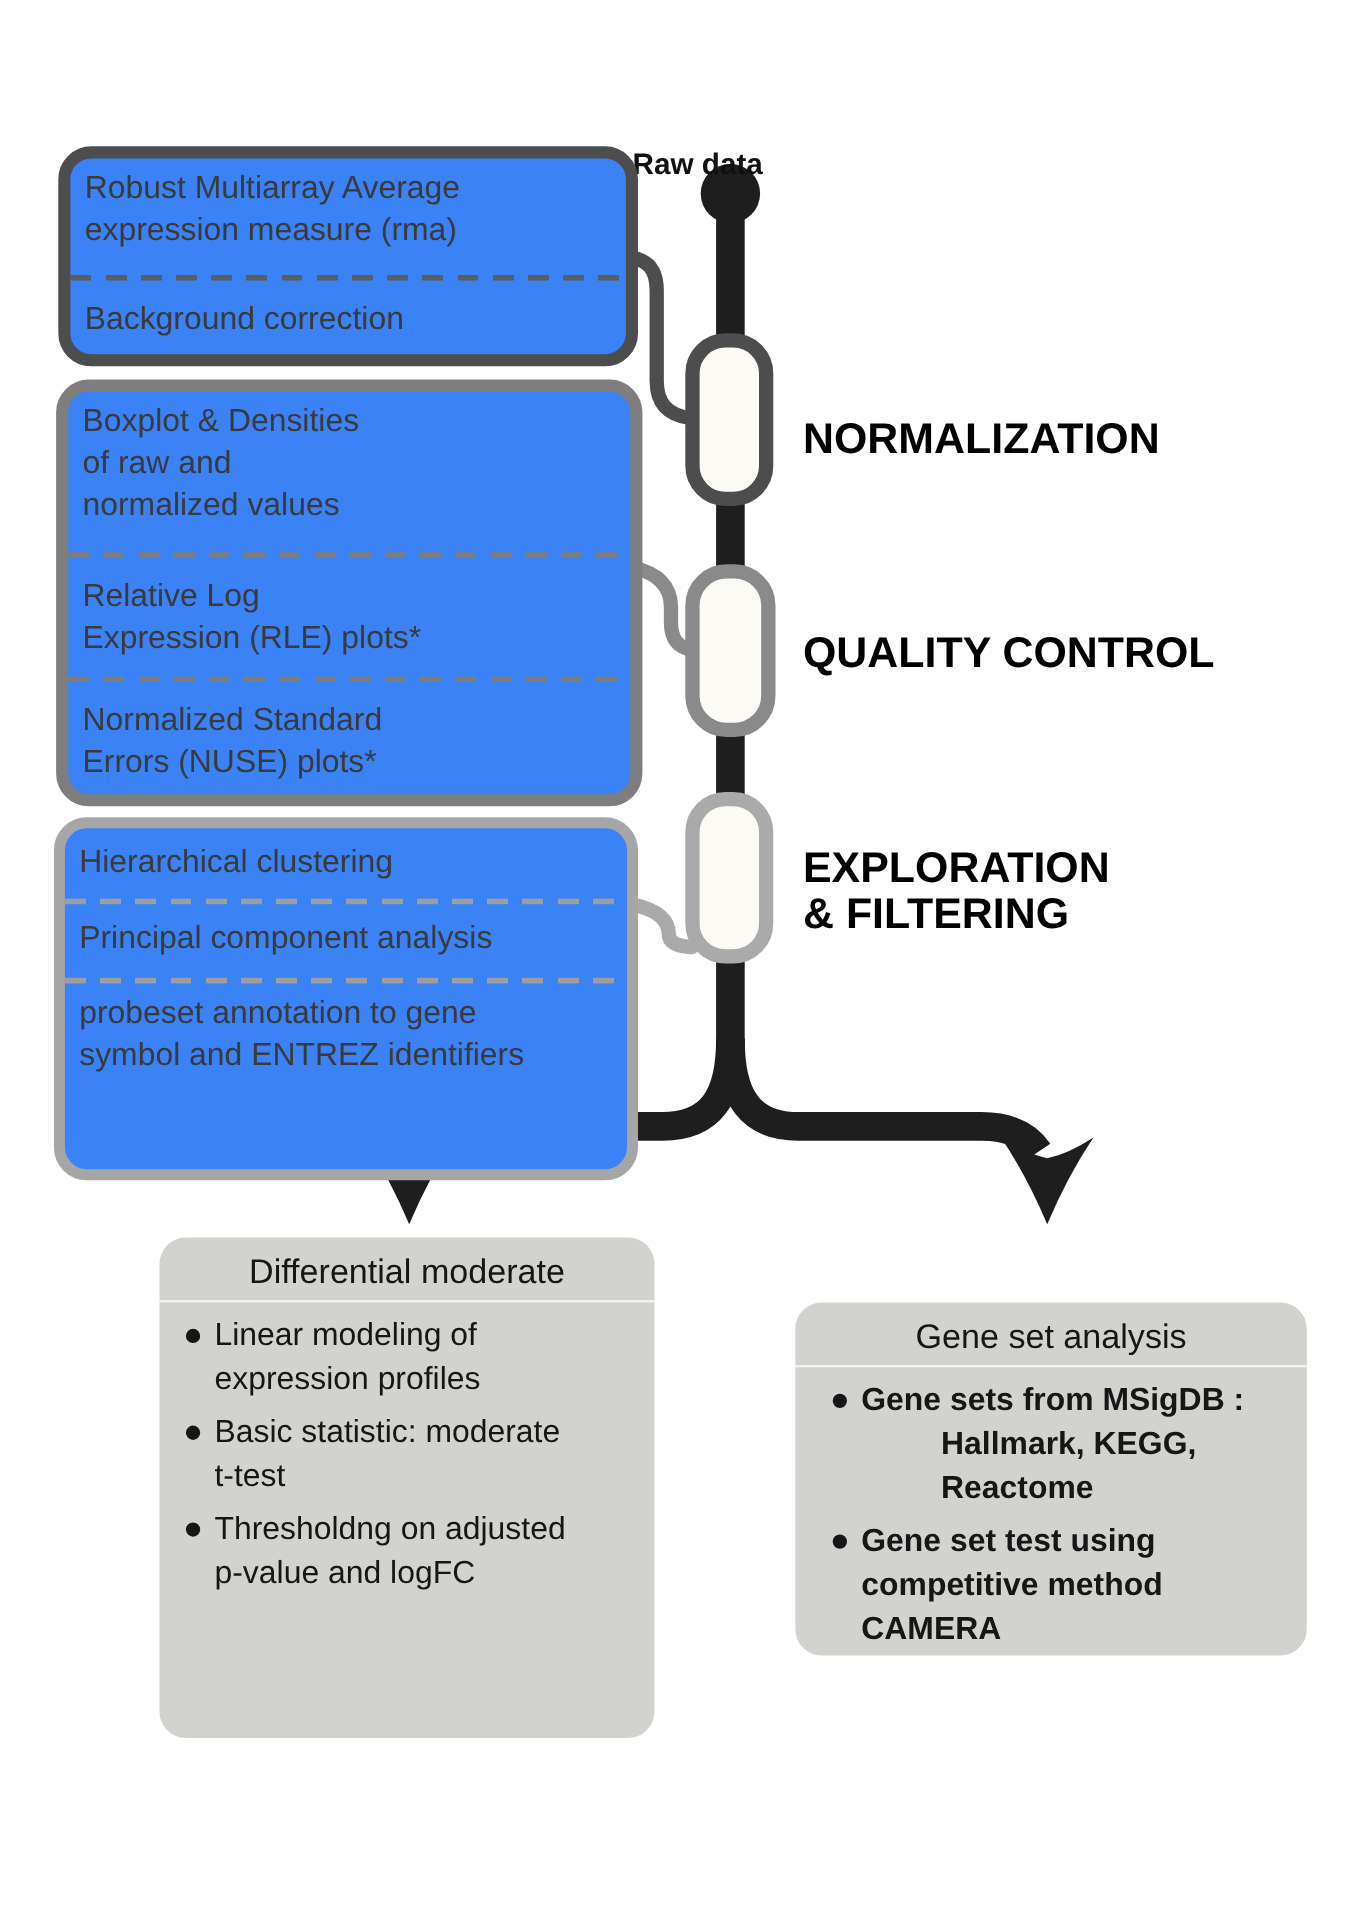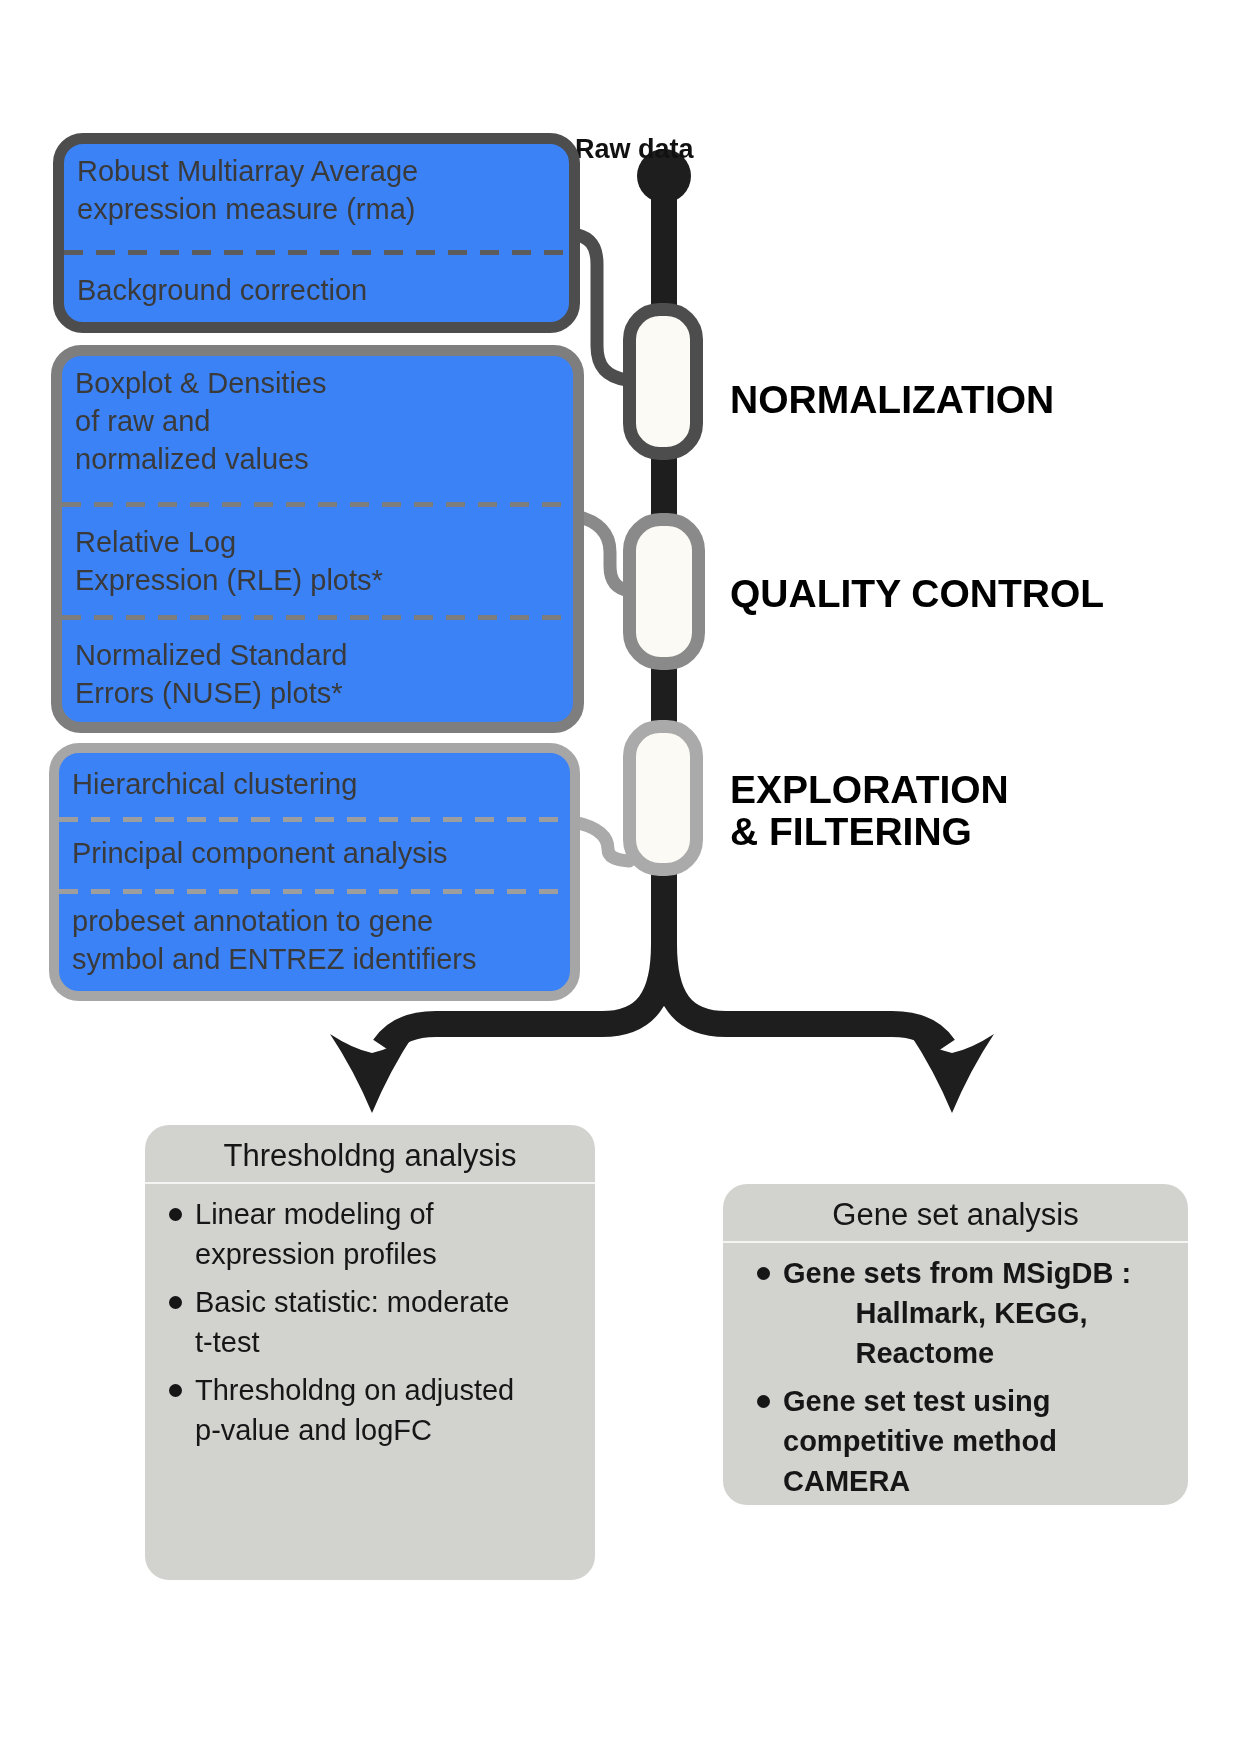--- a/index.html
+++ b/index.html
@@ -16,21 +16,21 @@
     font-size:29px;line-height:38px;color:#3a3a3a;
     padding-left:13px;padding-right:6px;
   }
   .dash-sep{height:5px;width:100%;}
   .d1{background:repeating-linear-gradient(90deg,#5c5c5c 0 19px,transparent 19px 32px);}
   .d2{background:repeating-linear-gradient(90deg,#7d7d7d 0 19px,transparent 19px 32px);}
   .d3{background:repeating-linear-gradient(90deg,#9e9e9e 0 19px,transparent 19px 32px);}
 
   #box-normalization{left:53px;top:133px;width:527px;height:200px;border:11px solid #4d4d4d;}
   #box-qc{left:51px;top:345px;width:533px;height:388px;border:11px solid #7e7e7e;}
-  #box-explore{left:49px;top:743px;width:531px;height:258px;border:10px solid #a6a6a6;}
+  #box-explore{left:49px;top:743px;width:531px;height:330px;border:10px solid #a6a6a6;}
 
   
   #raw-data-label{
     position:absolute;left:575px;top:90px;font-size:27px;font-weight:bold;color:#111111;margin-top:44px;
   }
   .stage-label{
     position:absolute;left:730px;font-size:39px;font-weight:bold;color:#000000;
     line-height:42px;white-space:pre-line;letter-spacing:0px;
   }
   #label-normalization{top:379px;}
@@ -112,21 +112,21 @@
     <div class="sec" style="padding-top:8px;">probeset annotation to gene
 symbol and ENTREZ identifiers</div>
   </div>
 
   <div class="stage-label" id="label-normalization">NORMALIZATION</div>
   <div class="stage-label" id="label-qc">QUALITY CONTROL</div>
   <div class="stage-label" id="label-explore">EXPLORATION
 &amp; FILTERING</div>
 
   <div class="out-box" id="out-left">
-    <div class="out-title">Thresholdng analysis</div>
+    <div class="out-title">Differential moderate</div>
     <div class="out-sep"></div>
     <ul class="out-list">
       <li>Linear modeling of
 expression profiles</li>
       <li>Basic statistic: moderate
 t-test</li>
       <li>Thresholdng on adjusted
 p-value and logFC</li>
     </ul>
   </div>

